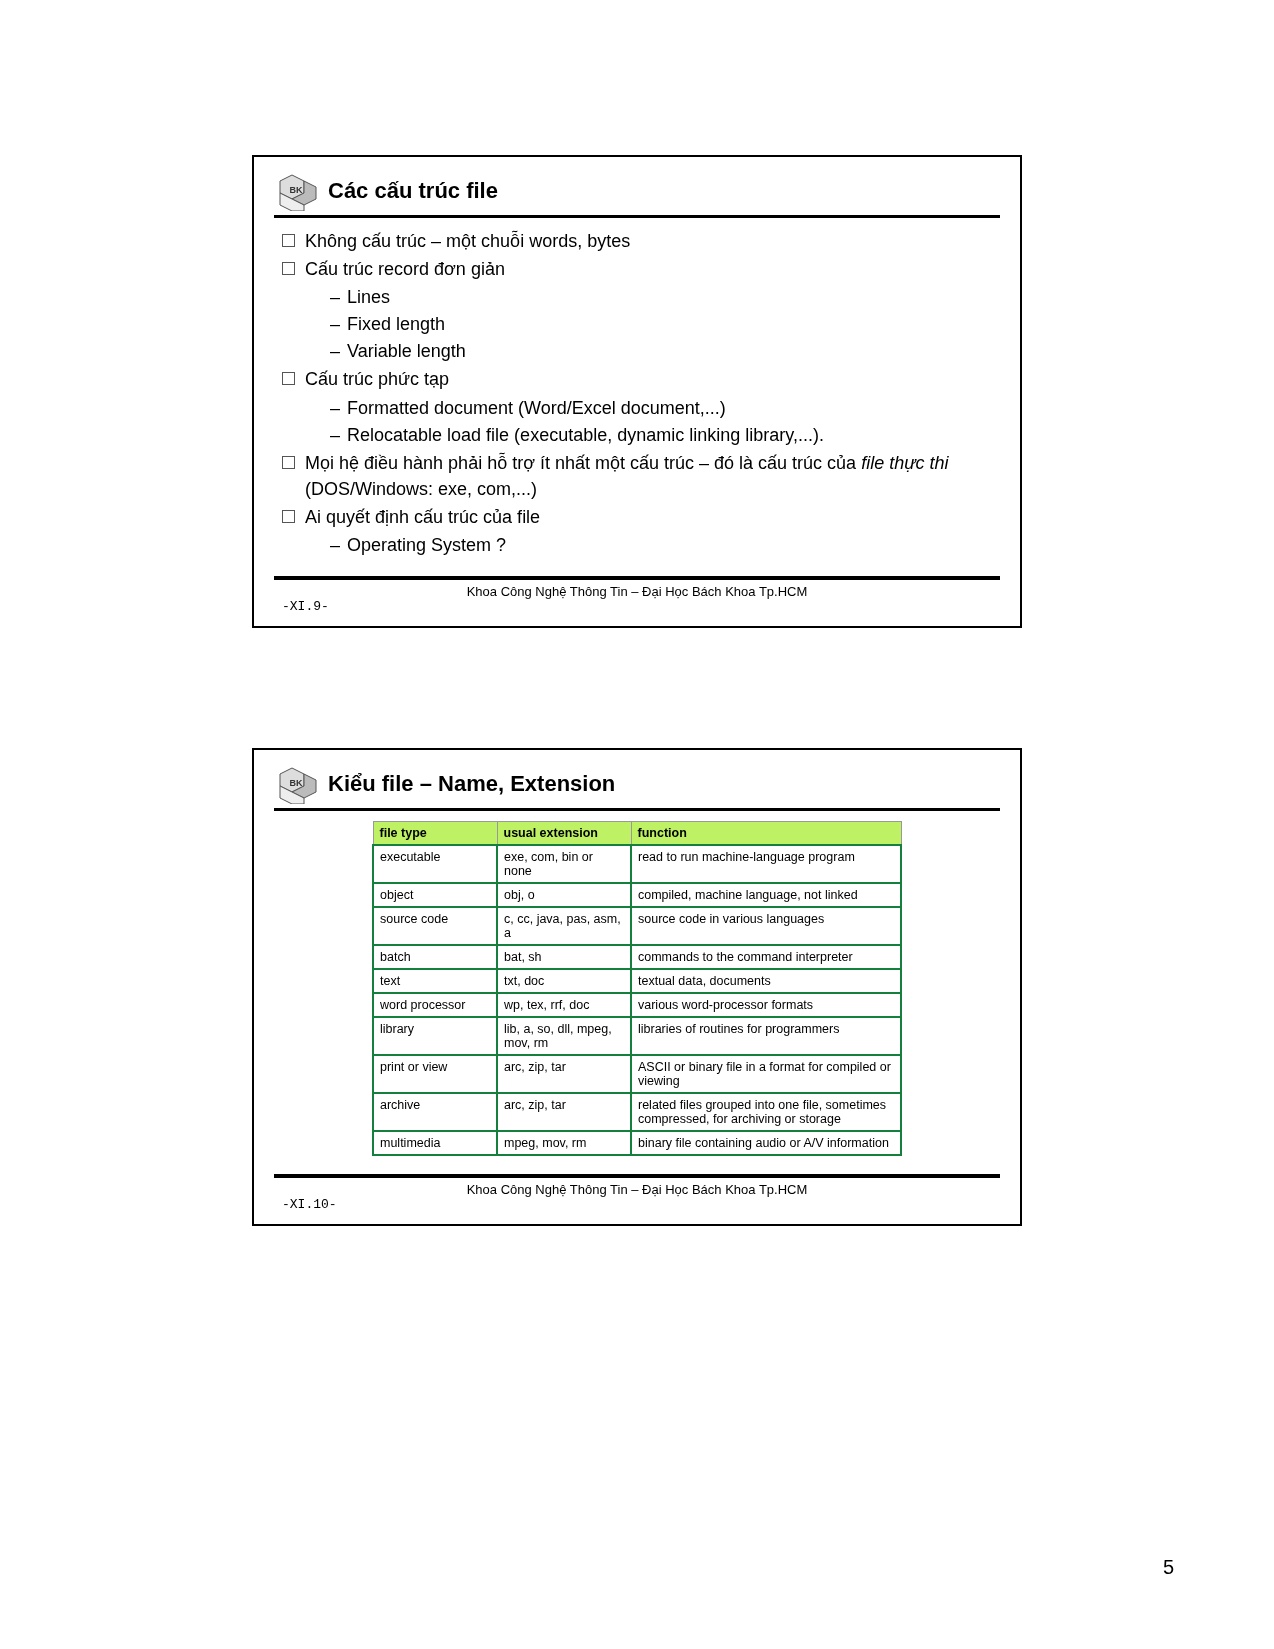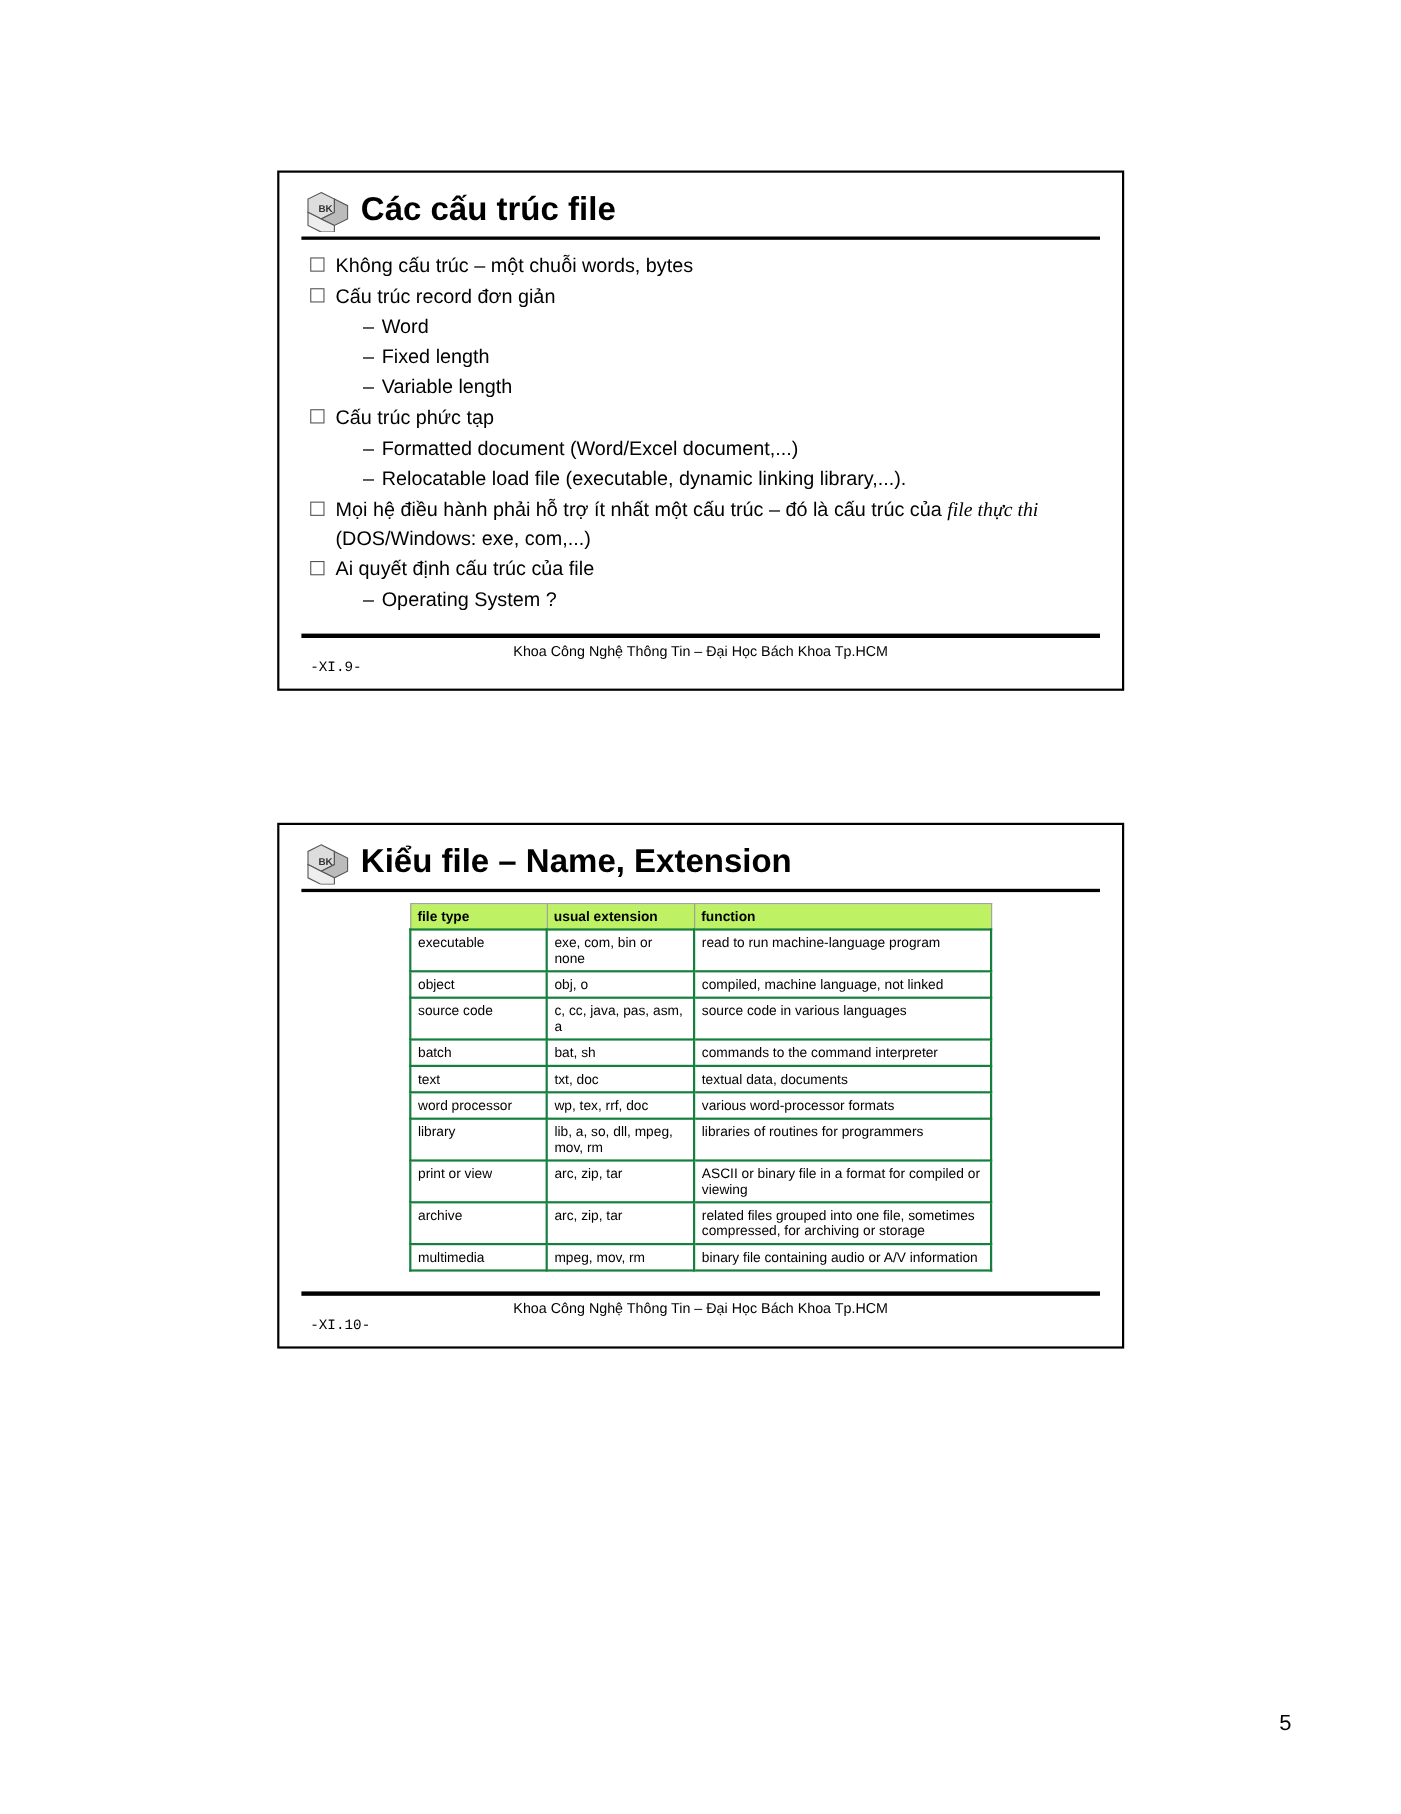--- a/index.html
+++ b/index.html
@@ -34,21 +34,21 @@
     padding-bottom: 4px;
     margin-bottom: 10px;
   }
   .logo {
     width: 44px;
     height: 40px;
     margin-right: 10px;
     flex: 0 0 auto;
   }
   .title-text {
-    font-size: 30px;
+    font-size: 22px;
     font-weight: bold;
   }
   .content {
     font-size: 18px;
     line-height: 1.45;
     padding-left: 8px;
   }
   .bullet-row {
     display: flex;
     align-items: flex-start;
@@ -84,21 +84,21 @@
   }
   .footer-center {
     flex: 1;
     text-align: center;
   }
   .footer-right {
     width: 70px;
     text-align: left;
     font-family: Liberation Mono, monospace;
   }
-  .italic { font-style: italic; font-family: Liberation Serif, serif; }
+  .italic { font-style: italic; }
   .slide2-table-wrap {
     display: flex;
     justify-content: center;
     margin-top: 6px;
     margin-bottom: 6px;
   }
   table.ftypes {
     border-collapse: collapse;
     font-size: 12.5px;
     width: 530px;
@@ -147,21 +147,21 @@
         <div class="bullet-row">
           <span class="sq"></span>
           <span>Không cấu trúc – một chuỗi words, bytes</span>
         </div>
 
         <div class="bullet-row">
           <span class="sq"></span>
           <span>Cấu trúc record đơn giản</span>
         </div>
         <div class="sub">
-          <div class="sub-row"><span class="dash">–</span> <span>Word</span></div>
+          <div class="sub-row"><span class="dash">–</span> <span>Lines</span></div>
           <div class="sub-row"><span class="dash">–</span> <span>Fixed length</span></div>
           <div class="sub-row"><span class="dash">–</span> <span>Variable length</span></div>
         </div>
 
         <div class="bullet-row">
           <span class="sq"></span>
           <span>Cấu trúc phức tạp</span>
         </div>
         <div class="sub">
           <div class="sub-row"><span class="dash">–</span> <span>Formatted document  (Word/Excel document,...)</span></div>

